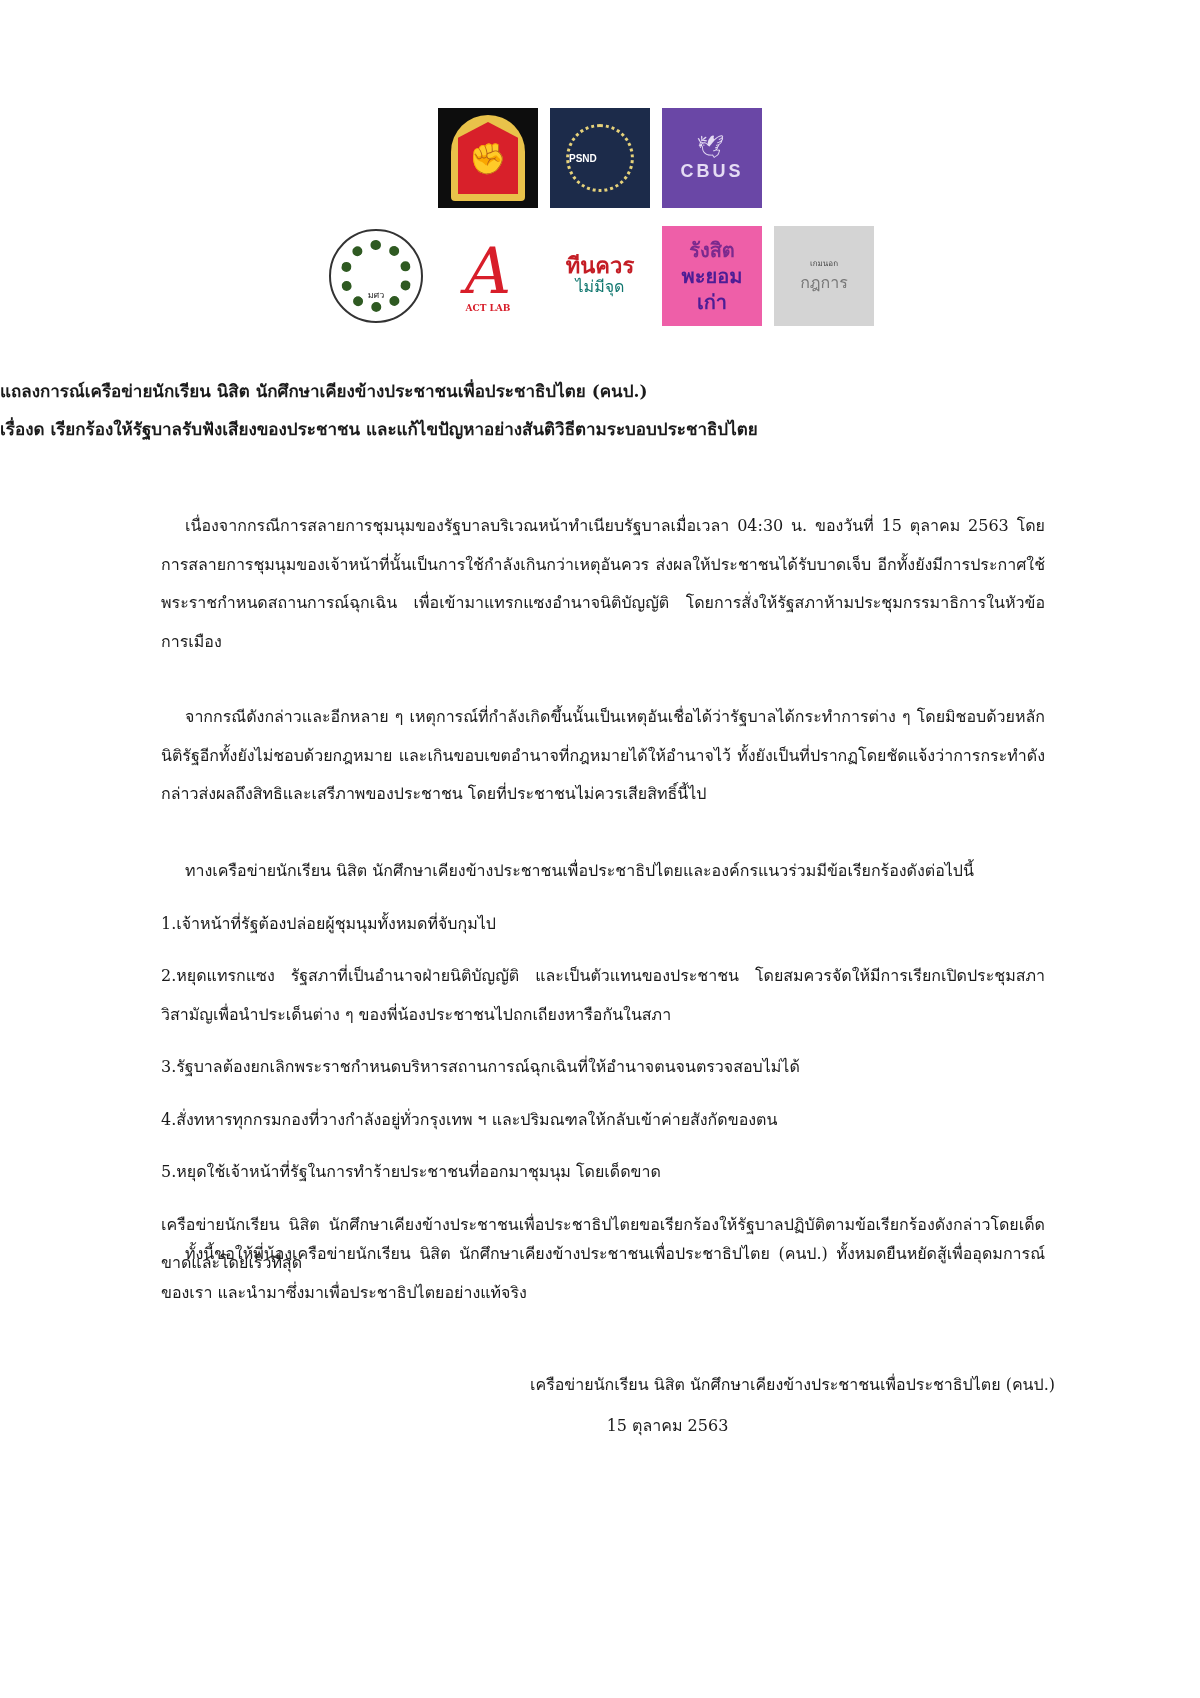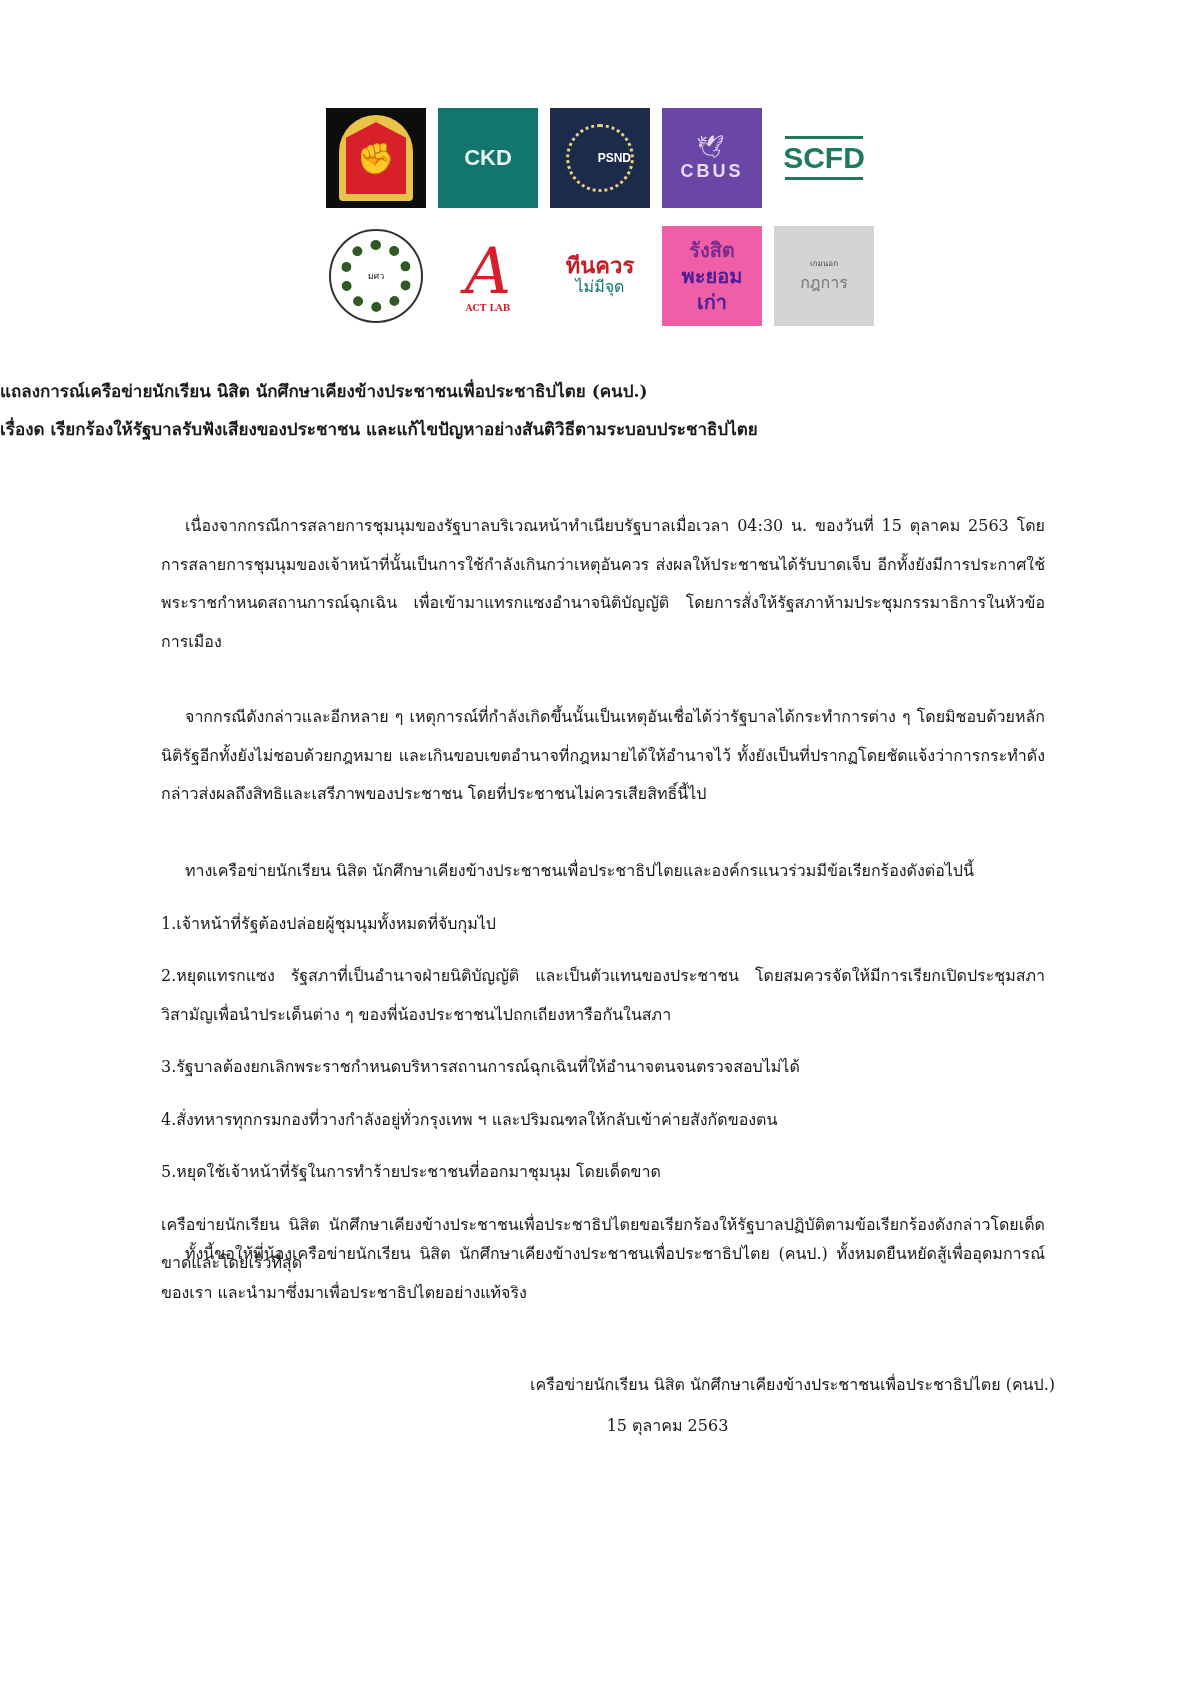--- a/index.html
+++ b/index.html
@@ -12,30 +12,30 @@
             flex-direction: column; box-sizing: border-box; overflow: hidden; position: relative; }
     .logo-text { font-family: "Liberation Sans", sans-serif; font-weight: bold; }
     .l-fist { background: #0d0d0d; }
     .l-fist .arch { width: 74px; height: 86px; border-radius: 37px 37px 4px 4px; background: #e9c24a;
                     display: flex; align-items: center; justify-content: center; }
     .l-fist .house { width: 60px; height: 72px; background: #d8202a; display: flex; align-items: center; justify-content: center;
                      clip-path: polygon(50% 0, 100% 22%, 100% 100%, 0 100%, 0 22%); color: #fff; font-size: 30px; }
     .l-ckd { background: #13766c; color: #e8f4f2; font-size: 22px; }
     .l-psnd { background: #1c2b4a; }
     .l-psnd .ring { width: 62px; height: 62px; border-radius: 50%; border: 3px dotted #e6d27a;
-                    display: flex; align-items: center; justify-content: flex-end; color: #fff; font-size: 12px; }
+                    display: flex; align-items: center; justify-content: flex-start; color: #fff; font-size: 10px; }
     .l-cbus { background: #6a47a6; color: #e5dcf4; font-size: 18px; letter-spacing: 3px; }
     .l-cbus .bird { font-size: 22px; margin-bottom: 2px; }
     .l-scfd { background: #ffffff; color: #1e7a5e; font-size: 30px; }
     .l-scfd .bar { width: 78px; height: 3px; background: #1e7a5e; margin: 2px 0; }
     .l-circle { background: #fff; }
     .l-circle .outer { width: 90px; height: 90px; border-radius: 50%; border: 2px solid #333;
                        display: flex; align-items: center; justify-content: center; }
     .l-circle .inner { width: 72px; height: 72px; border-radius: 50%; border: 10px dotted #2f5a22;
-                       box-sizing: border-box; display: flex; align-items: center; justify-content: center; font-size: 9px; }
+                       box-sizing: border-box; display: flex; align-items: flex-end; justify-content: center; font-size: 9px; }
     .l-act { background: #fff; color: #d81e2a; }
     .l-act .big { font-size: 64px; font-family: "DejaVu Serif", serif; font-style: italic; line-height: 64px; }
     .l-act .small { font-size: 9px; font-weight: bold; }
     .l-team { background: #fff; color: #c41d25; font-size: 22px; font-weight: bold; line-height: 22px; text-align: center; }
     .l-team .sub { color: #0f766e; font-size: 16px; font-weight: normal; }
     .l-rangsit { background: #ee5fa8; color: #7b2a8e; font-size: 20px; font-weight: bold; line-height: 26px; text-align: center; }
     .l-rangsit .y { color: #4c1d95; }
     .l-gray { background: #d4d4d4; color: #777; font-size: 16px; text-align: center; }
     .l-gray .small { font-size: 8px; color: #444; }
 
@@ -58,36 +58,28 @@
 <body>
 
 <div class="logos-row row1">
   <div class="logo l-fist">
     <div class="arch">
         <div class="house">
           <span>✊</span>
         </div>
       </div>
   </div>
-  <div class="logo l-ckd">
-    <span class="logo-text">CKD</span>
-  </div>
   <div class="logo l-psnd">
     <div class="ring">
       <span class="logo-text">PSND</span>
     </div>
   </div>
   <div class="logo l-cbus">
     <span class="bird">🕊</span>
     <span class="logo-text">CBUS</span>
-  </div>
-  <div class="logo l-scfd">
-    <div class="bar"></div>
-    <span class="logo-text">SCFD</span>
-    <div class="bar"></div>
   </div>
 </div>
 
 <div class="logos-row row2">
   <div class="logo l-circle">
     <div class="outer">
         <div class="inner">
       <span>มศว</span>
     </div>
       </div>

